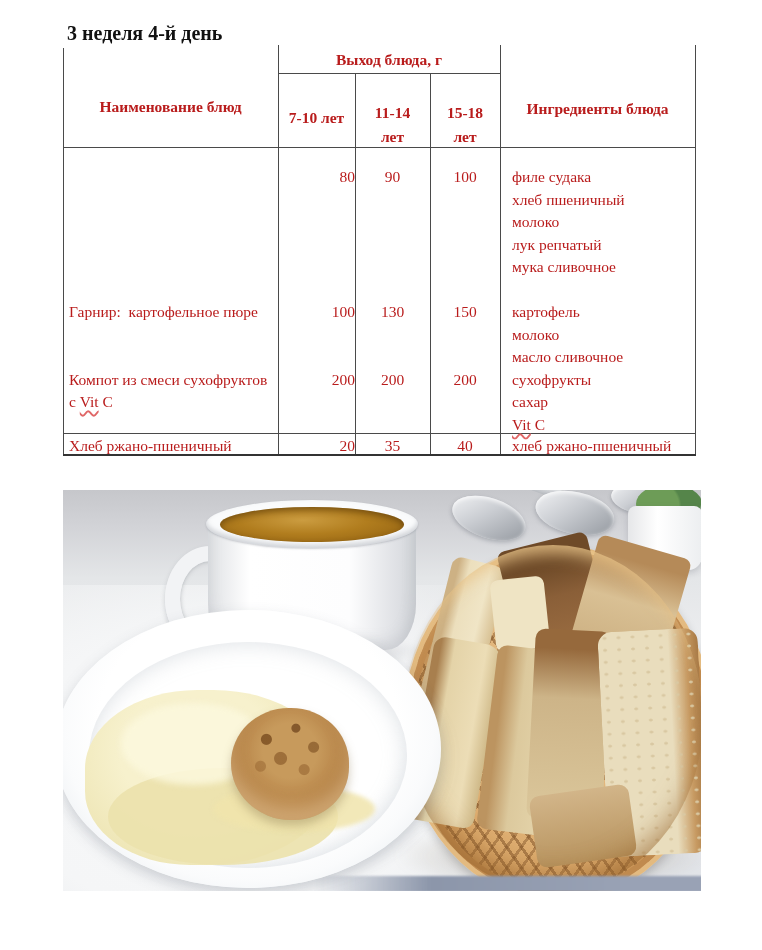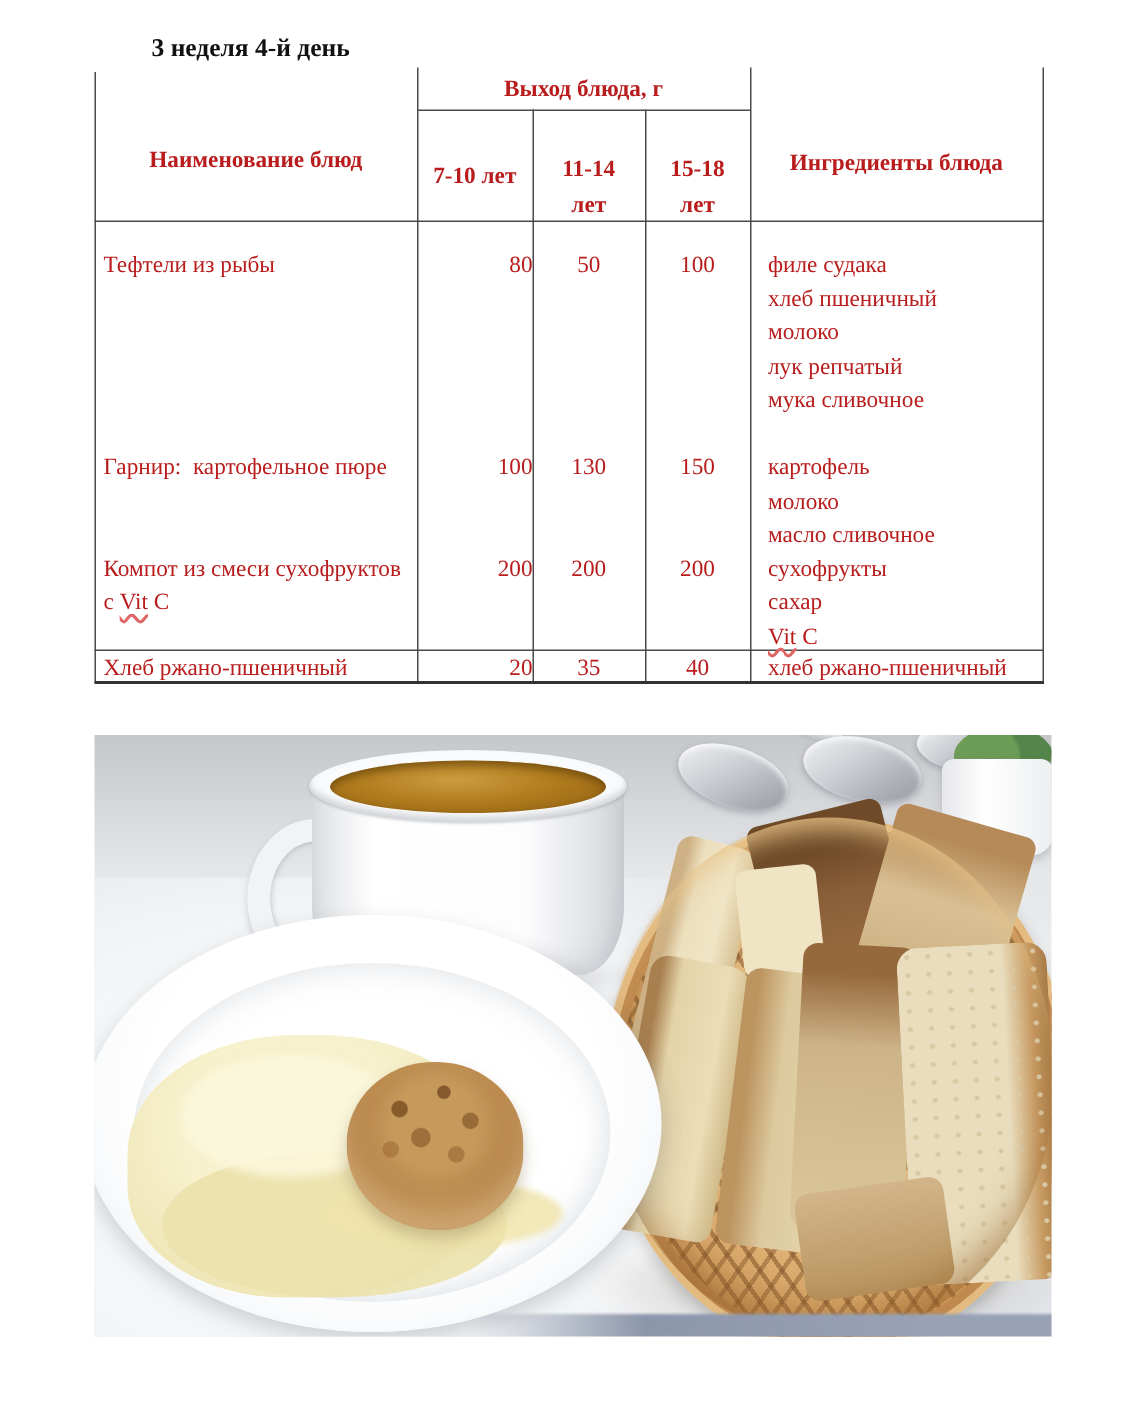--- a/index.html
+++ b/index.html
@@ -1,21 +1,21 @@
 <!DOCTYPE html>
 <html><head>
 <meta charset="utf-8">
 <style>
   html,body{margin:0;padding:0;}
   body{
     width:762px;height:950px;position:relative;background:#ffffff;
     font-family:"Liberation Serif", serif;color:#111;overflow:hidden;
   }
   
-  .doc-title{position:absolute;left:67px;top:22px;font-size:17px;font-weight:bold;margin-left:34px;}
+  .doc-title{position:absolute;left:67px;top:22px;font-size:20px;font-weight:bold;}
   
   .menu-table{position:absolute;left:63px;top:40px;width:634px;height:417px;}
   .gl{position:absolute;background:#4a4a4a;}
   .v{width:1px;}
   .h{height:1px;}
   .cell{position:absolute;font-size:15.5px;line-height:22px;color:#b91c1c;}
   .b{font-weight:bold;}
   .ctr{text-align:center;}
   .dish{left:6px;width:208px;white-space:pre;}
   .ing{left:449px;width:182px;white-space:nowrap;}
@@ -150,23 +150,22 @@
   <div class="cell b ctr" style="left:292px;top:61px;width:75px;line-height:23.5px;">
     <div>11-14</div>
     <div>лет</div>
   </div>
   <div class="cell b ctr" style="left:367px;top:61px;width:70px;line-height:23.5px;">
     <div>15-18</div>
     <div>лет</div>
   </div>
   <div class="cell b ctr" style="left:437px;top:58px;width:195px;">Ингредиенты блюда</div>
 
-  <div class="cell dish" style="top:126px;">Тефтели из рыбы</div>
   <div class="cell c2" style="top:126px;">80</div>
-  <div class="cell c3" style="top:126px;">50</div>
+  <div class="cell c3" style="top:126px;">90</div>
   <div class="cell c4" style="top:126px;">100</div>
   <div class="cell ing" style="top:126px;">филе судака</div>
   <div class="cell ing" style="top:148.5px;">хлеб пшеничный</div>
   <div class="cell ing" style="top:171px;">молоко</div>
   <div class="cell ing" style="top:193.5px;">лук репчатый</div>
   <div class="cell ing" style="top:216px;">мука сливочное</div>
 
   <div class="cell dish" style="top:261px;">Гарнир:  картофельное пюре</div>
   <div class="cell c2" style="top:261px;">100</div>
   <div class="cell c3" style="top:261px;">130</div>

